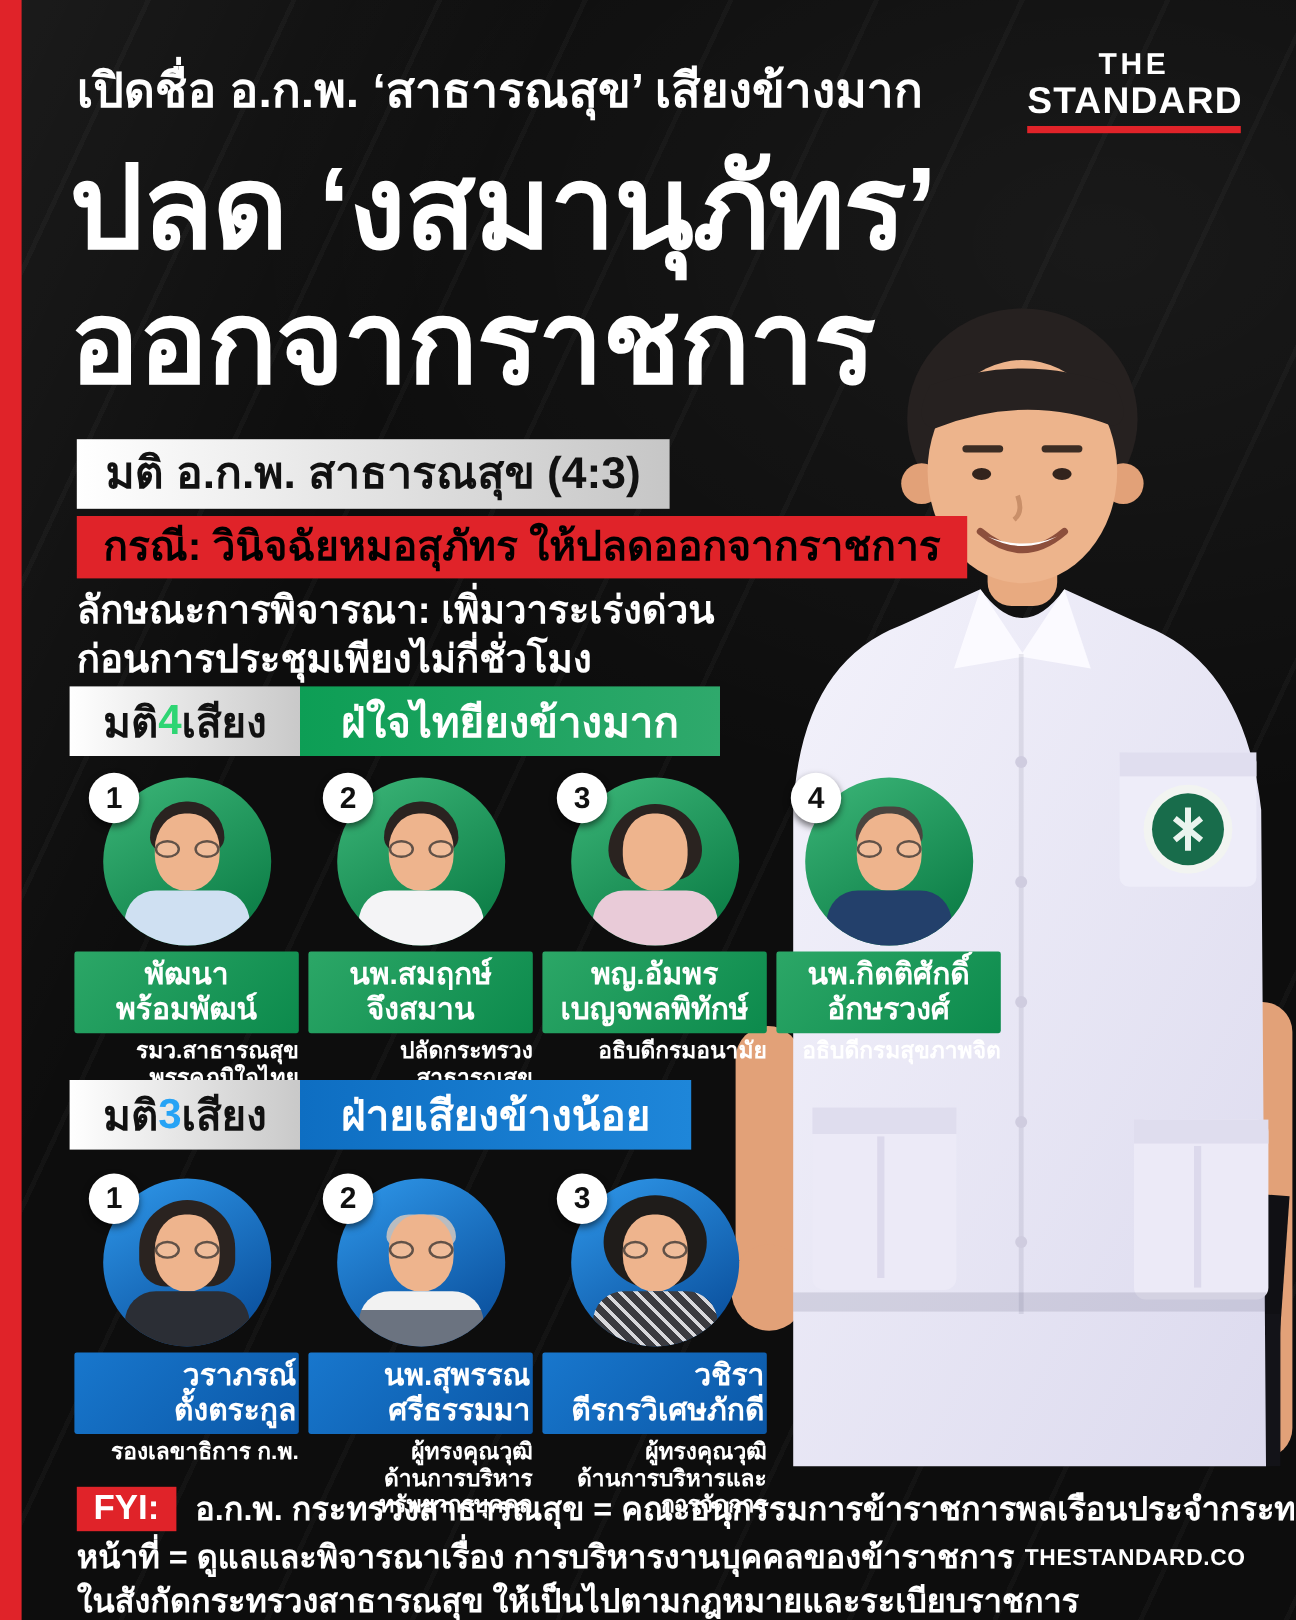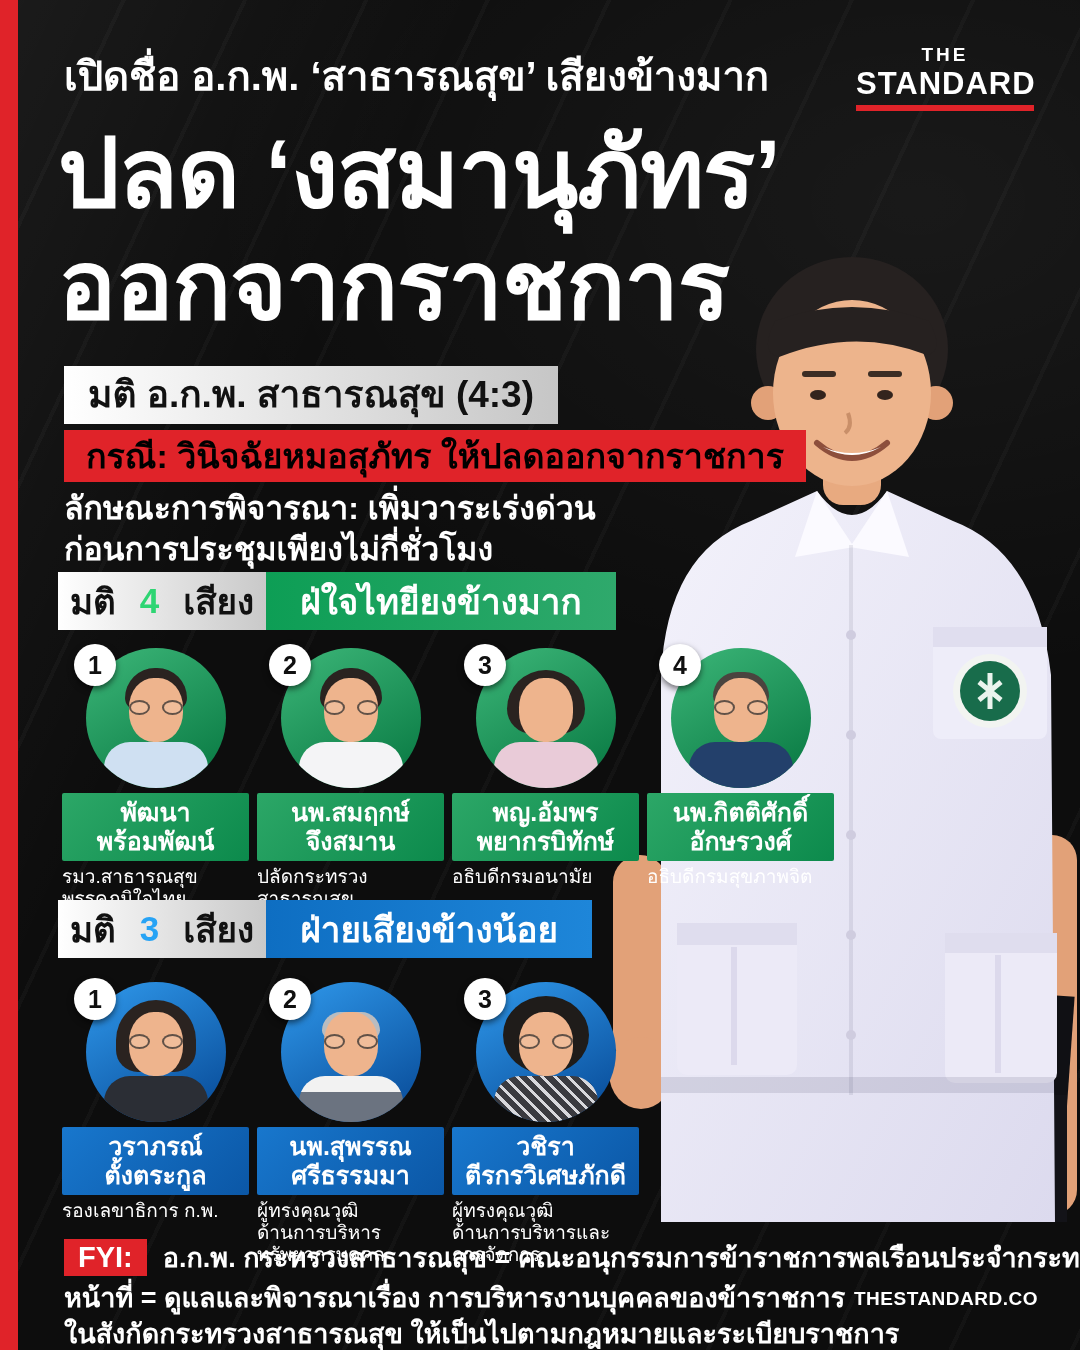--- a/index.html
+++ b/index.html
@@ -19,41 +19,41 @@
   }
   .stripe{position:absolute;left:0;top:0;width:18px;height:1350px;z-index:3;background:#e02329;}
 
   .photo{position:absolute;left:555px;top:235px;width:525px;height:987px;z-index:1;}
 
   .ui{position:absolute;inset:0;z-index:2;}
 
   .kicker{position:absolute;left:64px;top:50px;font-size:40px;font-weight:800;letter-spacing:0;line-height:52px;}
 
   .logo{position:absolute;right:46px;top:42px;width:178px;text-align:center;}
-  .logo .l1{font-size:19px;font-weight:800;letter-spacing:3px;line-height:25px;}
+  .logo .l1{font-size:25px;font-weight:800;letter-spacing:3px;line-height:25px;}
   .logo .l2{font-size:31px;font-weight:800;letter-spacing:1px;line-height:33px;}
   .logo .bar{height:6px;background:#e02329;margin-top:5px;}
 
   .headline{position:absolute;left:58px;top:118px;font-size:97px;font-weight:800;line-height:112px;letter-spacing:-1px;}
 
   .badge-res{
     position:absolute;left:64px;top:366px;display:inline-block;
     background:linear-gradient(90deg,#ffffff,#c6c6c6);
     color:#111;font-size:37px;font-weight:800;padding:6px 24px;line-height:46px;
   }
   .badge-case{
     position:absolute;left:64px;top:430px;display:inline-block;
     background:#e02329;color:#000000;font-size:34px;font-weight:800;padding:4px 22px;line-height:44px;
   }
   .consider{position:absolute;left:64px;top:488px;font-size:32px;font-weight:700;line-height:41px;}
 
   .sec{position:absolute;left:58px;display:flex;height:58px;}
   .sec .left{
     background:linear-gradient(90deg,#ffffff,#c9c9c9);color:#111;
-    display:flex;align-items:center;padding:0 12px;font-size:35px;font-weight:800;gap:24px;
+    display:flex;align-items:center;padding:0 28px;font-size:35px;font-weight:800;gap:0;
   }
   .sec .right{display:flex;align-items:center;padding:0 34px;font-size:35px;font-weight:800;color:#fff;}
   .sec-green{top:572px;}
   .sec-blue{top:900px;}
   .sec-green .right{background:linear-gradient(90deg,#0d9e55,#2fa96c);}
   .sec-blue .right{background:linear-gradient(90deg,#0e6ec2,#1e86d9);}
   .num-g{color:#2ed573;}
   .num-b{color:#27a3f5;}
 
   .row{position:absolute;left:58px;display:flex;}
@@ -68,22 +68,22 @@
     background:#fff;color:#101010;font-size:25px;font-weight:800;
     display:flex;align-items:center;justify-content:center;
     box-shadow:0 3px 6px rgba(0,0,0,.55);z-index:2;
   }
   .plate{
     margin-top:5px;min-height:62px;display:flex;flex-direction:column;justify-content:center;
     text-align:center;font-size:25px;font-weight:800;line-height:29px;color:#fff;
     padding:3px 2px;border-radius:2px;
   }
   .row-majority .plate{background:linear-gradient(135deg,#2ca767,#0c8a4c);}
-  .row-minority .plate{background:linear-gradient(135deg,#1877cd,#0b57a6);}
-  .sub{margin-top:5px;text-align:left;font-size:19px;font-weight:400;line-height:22px;color:#fff;}
+  .row-minority .plate{background:linear-gradient(135deg,#1877cd,#0b57a6);text-align:right;}
+  .sub{margin-top:5px;text-align:right;font-size:19px;font-weight:700;line-height:22px;color:#fff;}
 
   
   .mini-hair{position:absolute;left:50%;transform:translateX(-50%);top:20px;width:62px;height:42px;
     border-radius:30px 30px 12px 12px;background:#2a2320;z-index:0;}
   .mini-face{position:absolute;left:50%;transform:translateX(-50%);top:30px;width:54px;height:64px;
     border-radius:46%;background:#eeb48d;z-index:1;}
   .mini-glasses{position:absolute;left:50%;transform:translateX(-50%);top:52px;width:54px;height:16px;z-index:2;
     display:flex;justify-content:space-between;}
   .mini-glasses::before,.mini-glasses::after{content:"";width:21px;height:15px;border:2.5px solid rgba(35,35,35,.7);
     border-radius:50%;box-sizing:border-box;background:rgba(255,255,255,.12);}
@@ -243,21 +243,21 @@
       </div>
       <div class="card v-m3">
         <div class="avatar">
           <div class="mini-hair"></div>
           <div class="mini-face"></div>
           <div class="mini-body"></div>
         </div>
         <div class="numb">3</div>
         <div class="plate">
           <div>พญ.อัมพร</div>
-          <div>พยากรบิทักษ์</div>
+          <div>เบญจพลพิทักษ์</div>
         </div>
         <div class="sub">
           <div>อธิบดีกรมอนามัย</div>
           <div></div>
         </div>
       </div>
       <div class="card v-m4">
         <div class="avatar">
           <div class="mini-hair"></div>
           <div class="mini-face"></div>

